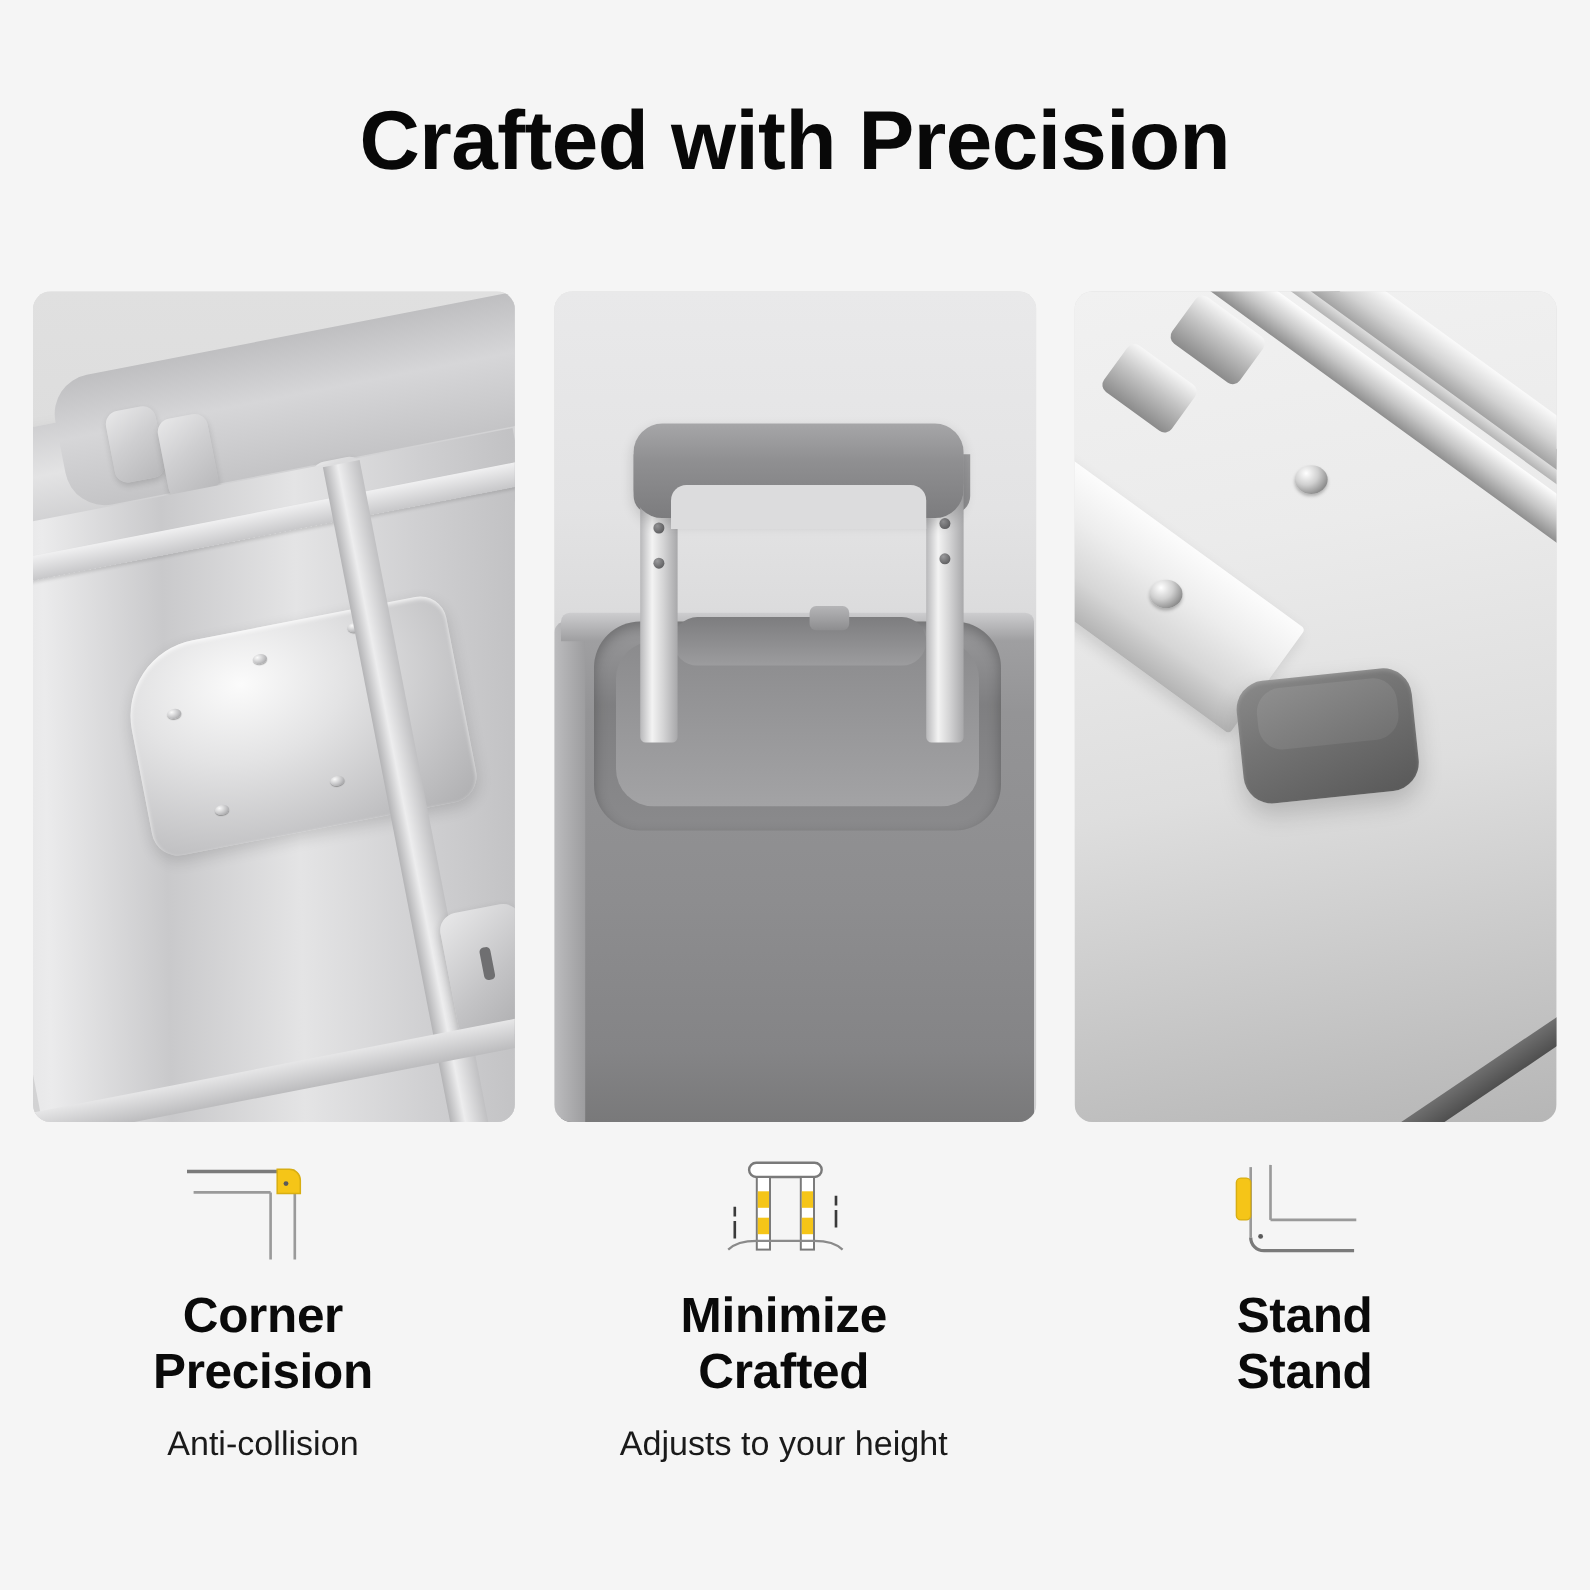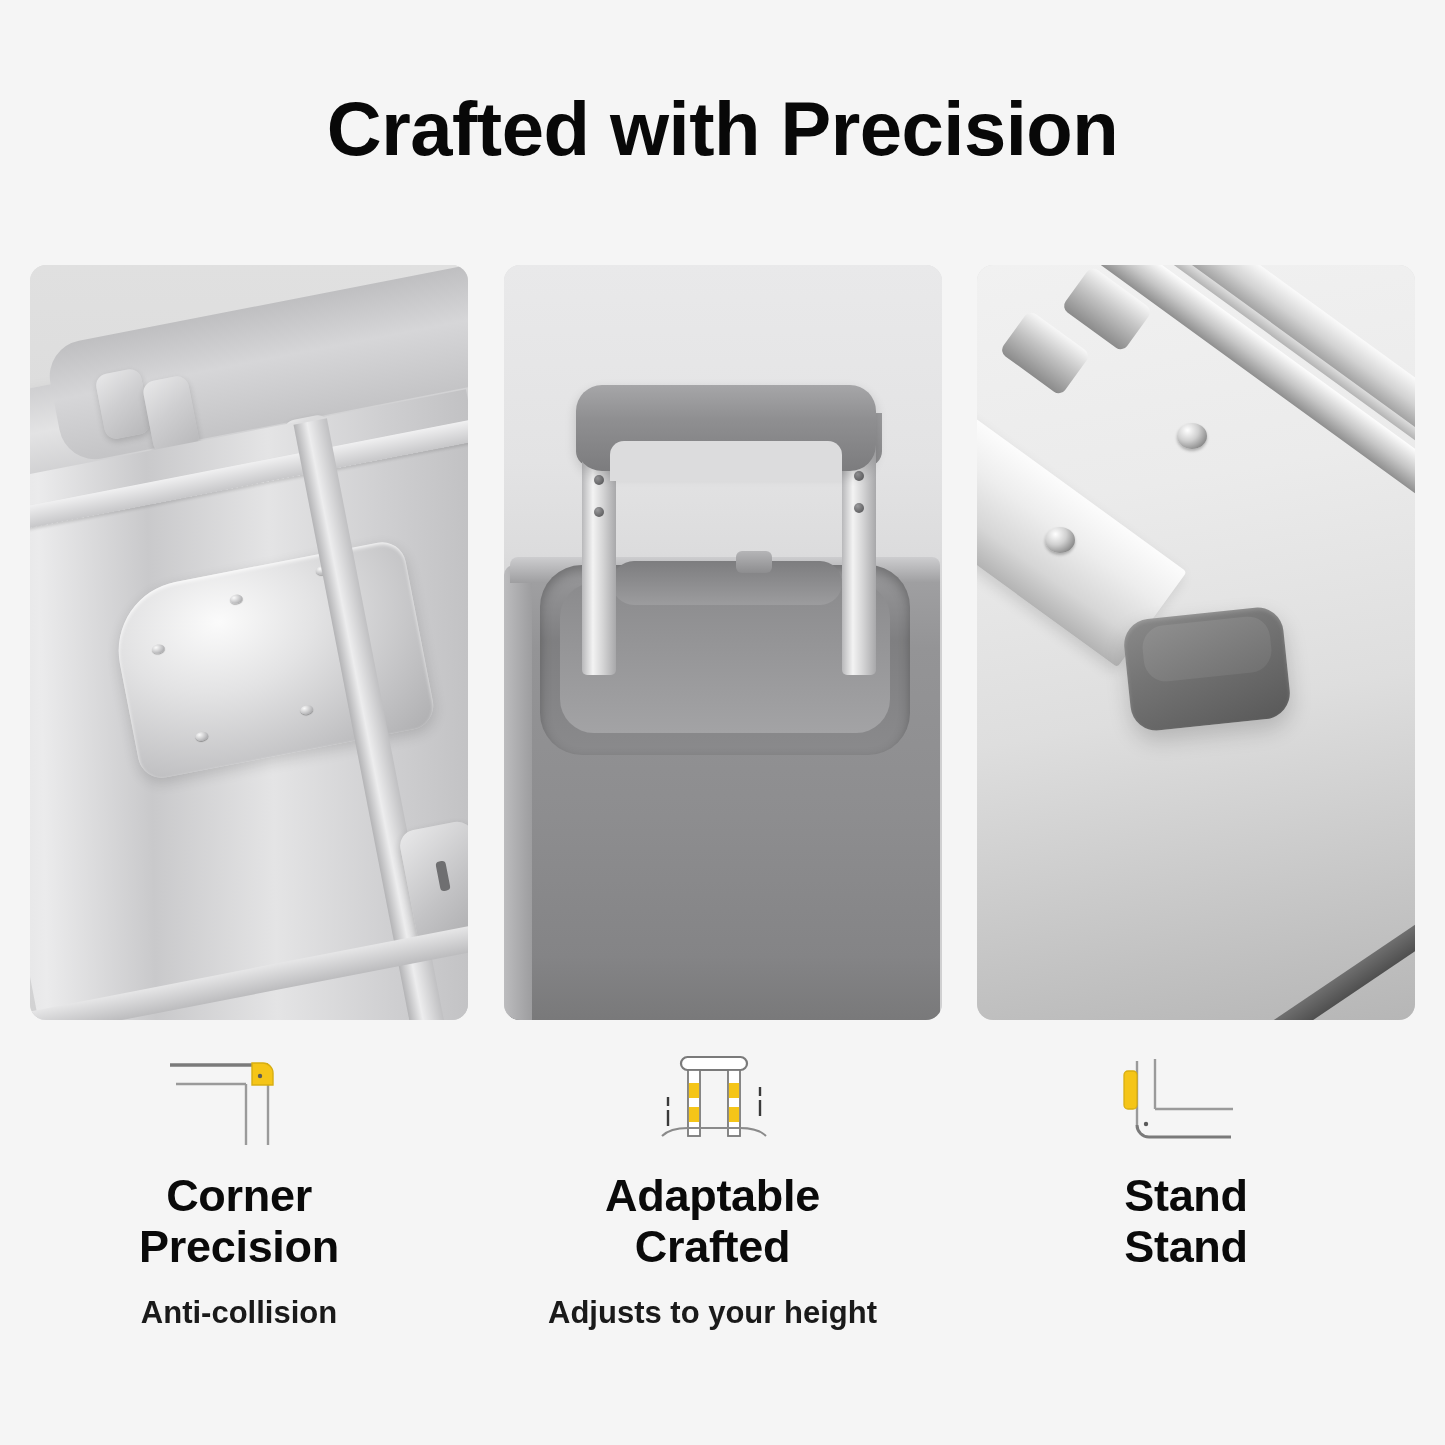--- a/index.html
+++ b/index.html
@@ -254,21 +254,21 @@
   }
   .feature { width:438px; text-align:center; }
   .feature-icon { height:106px; display:flex; align-items:center; justify-content:center; }
   .feature-title {
     margin-top:18px;
     font-size:45px; font-weight:bold; color:#0a0a0a;
     line-height:1.14; letter-spacing:-0.3px;
   }
   .feature-sub {
     margin-top:22px;
-    font-size:31px; color:#1a1a1a; font-weight:bold;
+    font-size:31px; color:#1a1a1a; font-weight:normal;
   }
 </style>
 </head>
 <body>
 
 <div class="page">
 
   <h1 class="page-title">Crafted with Precision</h1>
 
   <div class="cards">
@@ -373,21 +373,21 @@
           <rect x="90.9" y="36" width="10.2" height="15" fill="#f5c518"></rect>
           <rect x="90.9" y="60" width="10.2" height="15" fill="#f5c518"></rect>
           <path d="M24 89 q8 -8 26 -8 H102 q18 0 26 8" fill="none" stroke="#8a8a8a" stroke-width="2"></path>
           <path d="M30 50 v9" stroke="#3a3a3a" stroke-width="2.4"></path>
           <path d="M30 63 v16" stroke="#3a3a3a" stroke-width="2.4"></path>
           <path d="M122 40 v9" stroke="#3a3a3a" stroke-width="2.4"></path>
           <path d="M122 53 v16" stroke="#3a3a3a" stroke-width="2.4"></path>
         </svg>
       </div>
       <div class="feature-title">
-        <span>Adaptable</span><br>
+        <span>Minimize</span><br>
         <span>Crafted</span>
       </div>
       <div class="feature-sub">Adjusts to your height</div>
     </div>
 
     <div class="feature">
       <div class="feature-icon">
         <svg width="150" height="100" viewBox="0 0 150 100" aria-hidden="true">
           <path d="M26 12 V76" stroke="#9a9a9a" stroke-width="2.4" fill="none"></path>
           <path d="M44 10 V60" stroke="#9a9a9a" stroke-width="2.4" fill="none"></path>

